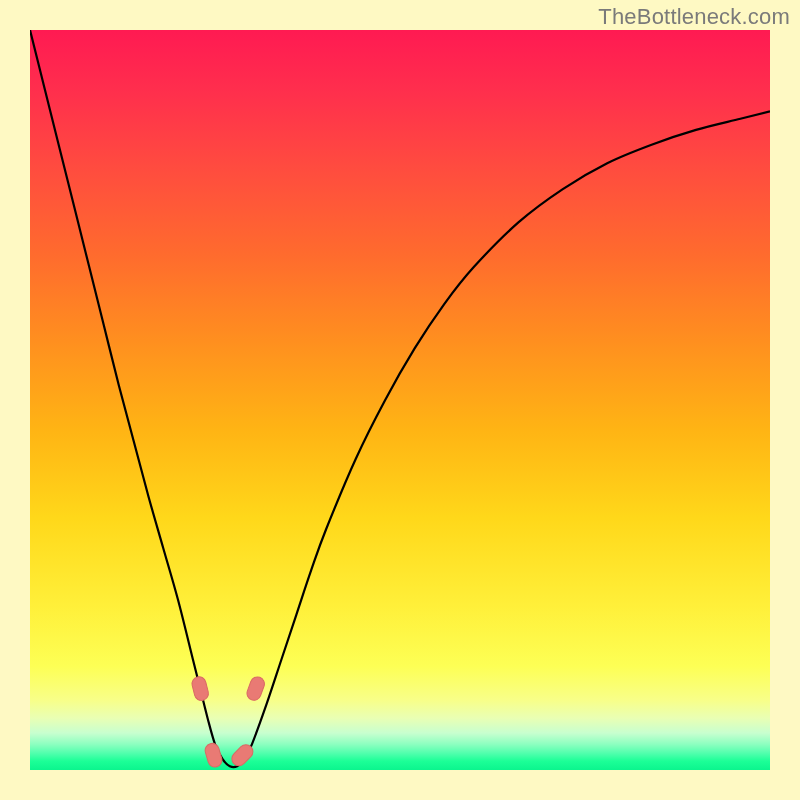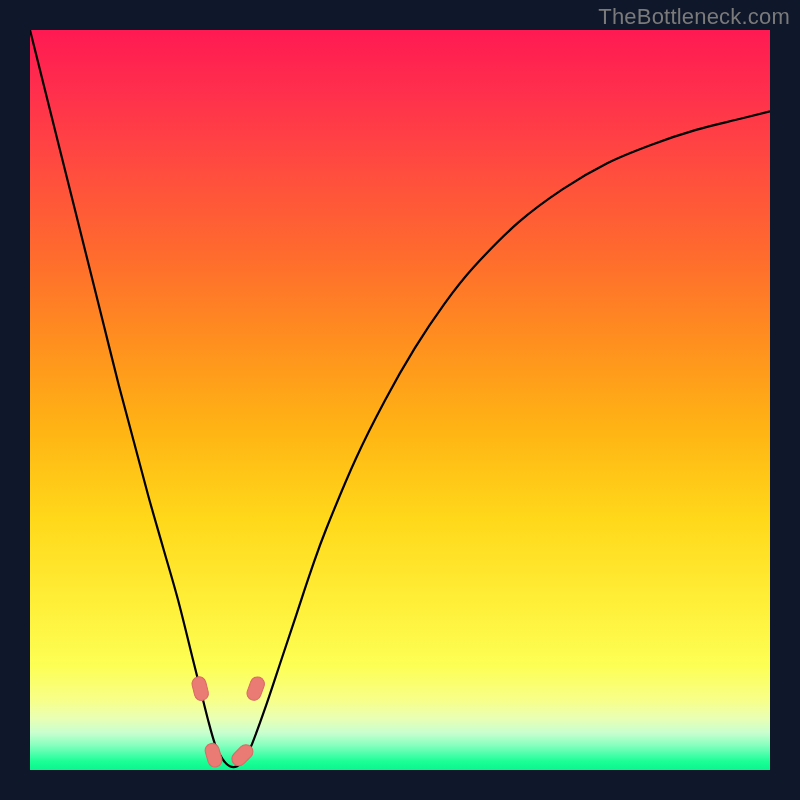--- a/index.html
+++ b/index.html
@@ -8,21 +8,21 @@
     width: 800px;
     height: 800px;
     background: #000;
     overflow: hidden;
     font-family: Arial, Helvetica, sans-serif;
   }
   .frame {
     position: absolute;
     left: 0; top: 0;
     width: 800px; height: 800px;
-    background: #0f172a;
+    background: #fef9c3;
   }
   .plot {
     position: absolute;
     left: 30px;
     top: 30px;
     width: 740px;
     height: 740px;
     overflow: hidden;
   }
   .gradient {

